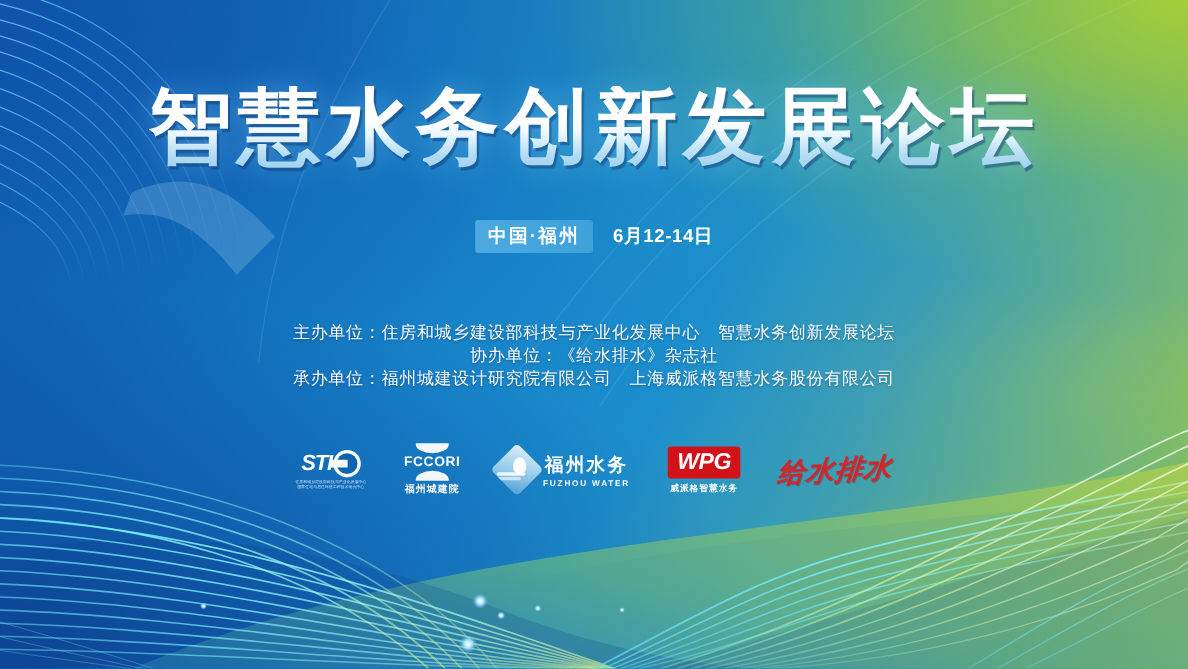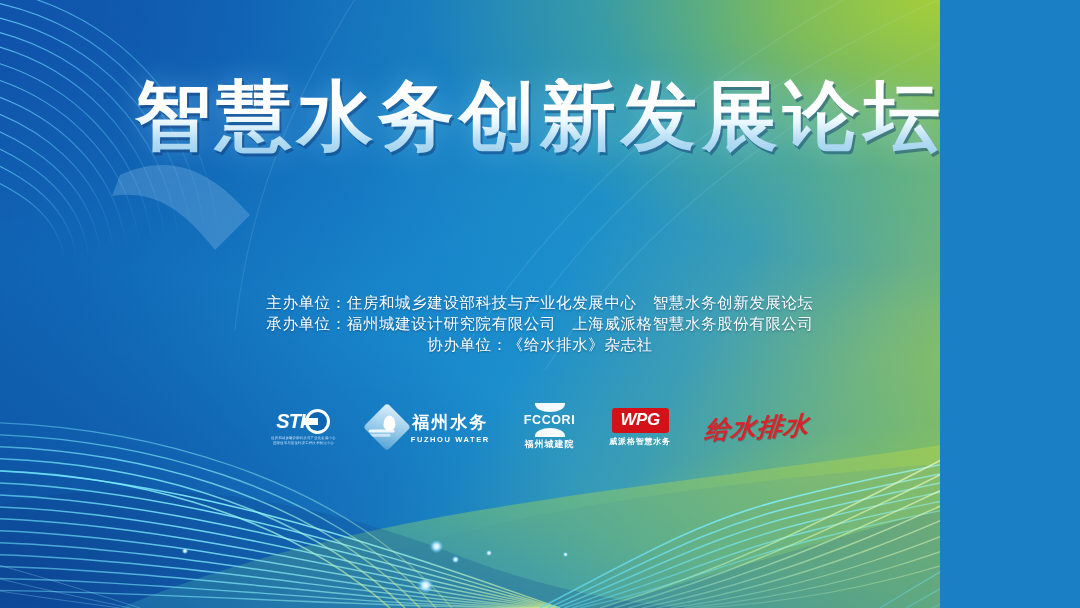--- a/index.html
+++ b/index.html
@@ -3,21 +3,21 @@
 <meta charset="utf-8">
 <title>智慧水务创新发展论坛</title>
 <style>
   html,body{margin:0;padding:0;}
   body{
     width:1080px;height:608px;overflow:hidden;
     font-family:"Liberation Sans","DejaVu Sans",sans-serif;
     background:#1a7fc4;
   }
   #poster{
-    position:relative;width:940px;height:608px;overflow:hidden;
+    position:relative;width:1080px;height:608px;overflow:hidden;
     background:
       radial-gradient(120% 95% at 100% 0%,  rgba(168,208,52,0.95) 0%, rgba(150,199,60,0.75) 14%, rgba(96,180,120,0.45) 30%, rgba(40,150,180,0.18) 46%, rgba(26,130,200,0.0) 62%),
       radial-gradient(110% 90% at 96% 104%, rgba(150,198,62,0.80) 0%, rgba(110,188,110,0.50) 18%, rgba(40,150,180,0.20) 38%, rgba(20,110,190,0.0) 58%),
       radial-gradient(95% 80% at 2% 96%,    rgba(12,58,140,0.75) 0%,  rgba(13,72,158,0.45) 32%, rgba(18,110,190,0.0) 66%),
       radial-gradient(85% 70% at 0% 6%,     rgba(16,78,170,0.65) 0%,  rgba(18,98,185,0.25) 45%, rgba(20,120,200,0.0) 75%),
       linear-gradient(118deg,#0f59ab 0%,#1069b6 18%,#1782c8 40%,#1b8ecd 56%,#3f9fb4 70%,#79b87a 84%,#a6cf39 100%);
   }
 
   
   .layer{position:absolute;left:0;top:0;width:1080px;height:608px;pointer-events:none;}
@@ -79,21 +79,21 @@
   
   .fcc{flex-direction:column;gap:1px;}
   .fcc-leaf{width:30px;height:9px;background:#ffffff;border-radius:0 0 30px 30px / 0 0 16px 16px;opacity:.95;}
   .fcc-leaf.b{border-radius:30px 30px 0 0 / 16px 16px 0 0;}
   .fcc-en{font-size:12.5px;font-weight:bold;color:#ffffff;letter-spacing:0.6px;}
   .fcc-cn{font-size:9px;font-weight:bold;color:#ffffff;letter-spacing:1px;}
 
   
   .wpg{flex-direction:column;gap:3px;}
   .wpg-box{background:#d31118;padding:2px 9px 3px 9px;border-radius:3px;}
-  .wpg-en{font-size:17px;font-weight:bold;color:#ffffff;font-style:italic;letter-spacing:-0.5px;text-align:center;}
+  .wpg-en{font-size:21px;font-weight:bold;color:#ffffff;font-style:italic;letter-spacing:-0.5px;text-align:center;}
   .wpg-cn{font-size:8px;font-weight:bold;color:#ffffff;letter-spacing:0.8px;text-align:right;}
 
   
   .jspw{font-size:25px;font-weight:bold;color:#d8232a;letter-spacing:1px;
         font-family:"Liberation Serif","DejaVu Serif",serif;font-style:italic;
         transform:skewX(-8deg) rotate(-3deg);text-shadow:1px 1px 0 rgba(120,10,10,0.35);}
 </style>
 </head>
 <body>
 
@@ -229,57 +229,60 @@
     <div class="glow-dot" style="left:486px;top:550px;width:6px;height:6px;"></div>
     <div class="glow-dot" style="left:418px;top:578px;width:15px;height:15px;"></div>
     <div class="glow-dot" style="left:563px;top:552px;width:5px;height:5px;"></div>
     <div class="glow-dot" style="left:182px;top:548px;width:6px;height:6px;"></div>
   </div>
 
   <div id="title-block">
     <div class="title">智慧水务创新发展论坛</div>
   </div>
 
+  <div id="subtitle-row">
+    <span class="sub-chip">中国·福州</span><span class="sub-date">6月12-14日</span>
+  </div>
 
   <div id="org-block">
     <div class="org-line">主办单位：住房和城乡建设部科技与产业化发展中心　智慧水务创新发展论坛</div>
+    <div class="org-line">协办单位：《给水排水》杂志社</div>
     <div class="org-line">承办单位：福州城建设计研究院有限公司　上海威派格智慧水务股份有限公司</div>
-    <div class="org-line">协办单位：《给水排水》杂志社</div>
   </div>
 
   <div id="logo-row">
 
     <div class="logo stid">
       <div class="stid-main">
         <span class="stid-txt">STI</span>
         <span class="stid-d"></span>
       </div>
       <div class="stid-sub">住房和城乡建设部科技与产业化发展中心
 国家住宅与居住环境工程技术研究中心</div>
+    </div>
+
+    <div class="logo fcc">
+      <span class="fcc-leaf"></span>
+      <span class="fcc-en">FCCORI</span>
+      <span class="fcc-leaf b"></span>
+      <span class="fcc-cn">福州城建院</span>
     </div>
 
     <div class="logo fzw">
       <div class="fzw-mark">
         <span class="fzw-drop"></span>
         <span class="fzw-wave" style="top:22px;"></span>
         <span class="fzw-wave" style="top:28px;opacity:.6;"></span>
       </div>
       <div class="fzw-txt">
         <span class="fzw-cn">福州水务</span>
         <span class="fzw-en">FUZHOU WATER</span>
       </div>
     </div>
 
-    <div class="logo fcc">
-      <span class="fcc-leaf"></span>
-      <span class="fcc-en">FCCORI</span>
-      <span class="fcc-leaf b"></span>
-      <span class="fcc-cn">福州城建院</span>
-    </div>
-
     <div class="logo wpg">
       <span class="wpg-box">
         <span class="wpg-en">WPG</span>
       </span>
       <span class="wpg-cn">威派格智慧水务</span>
     </div>
 
     <div class="logo">
       <span class="jspw">给水排水</span>
     </div>

